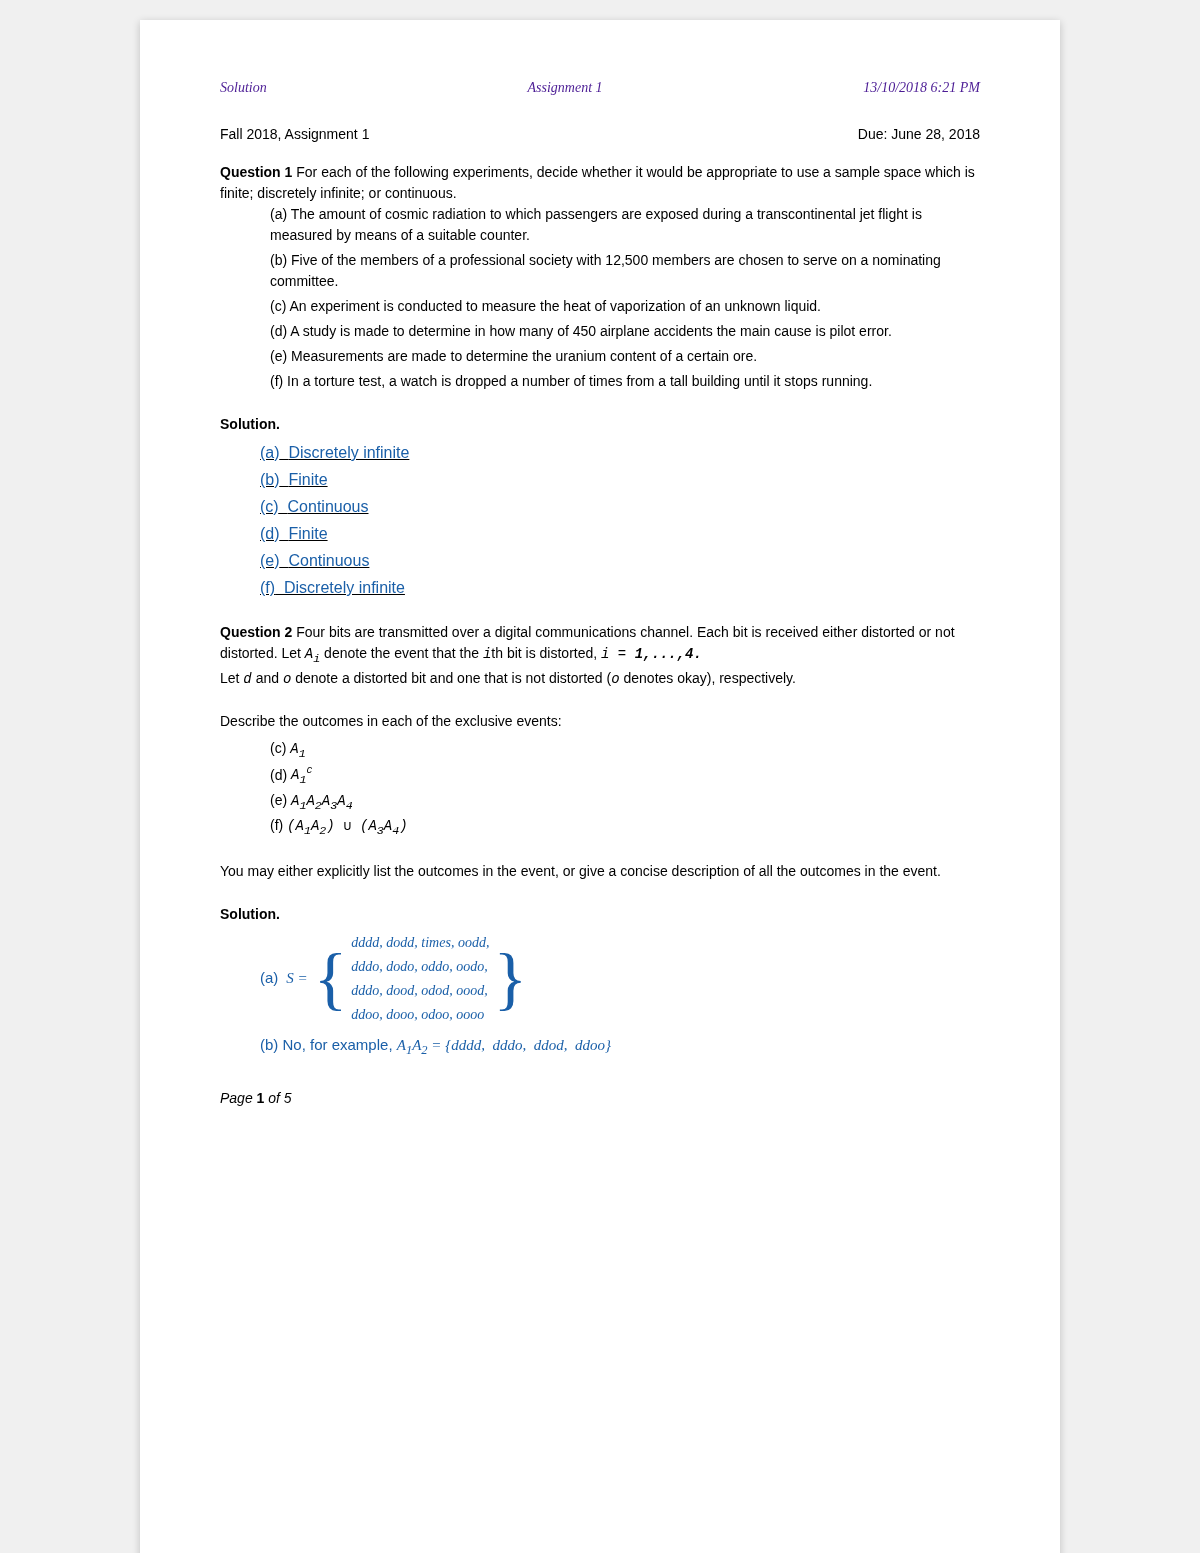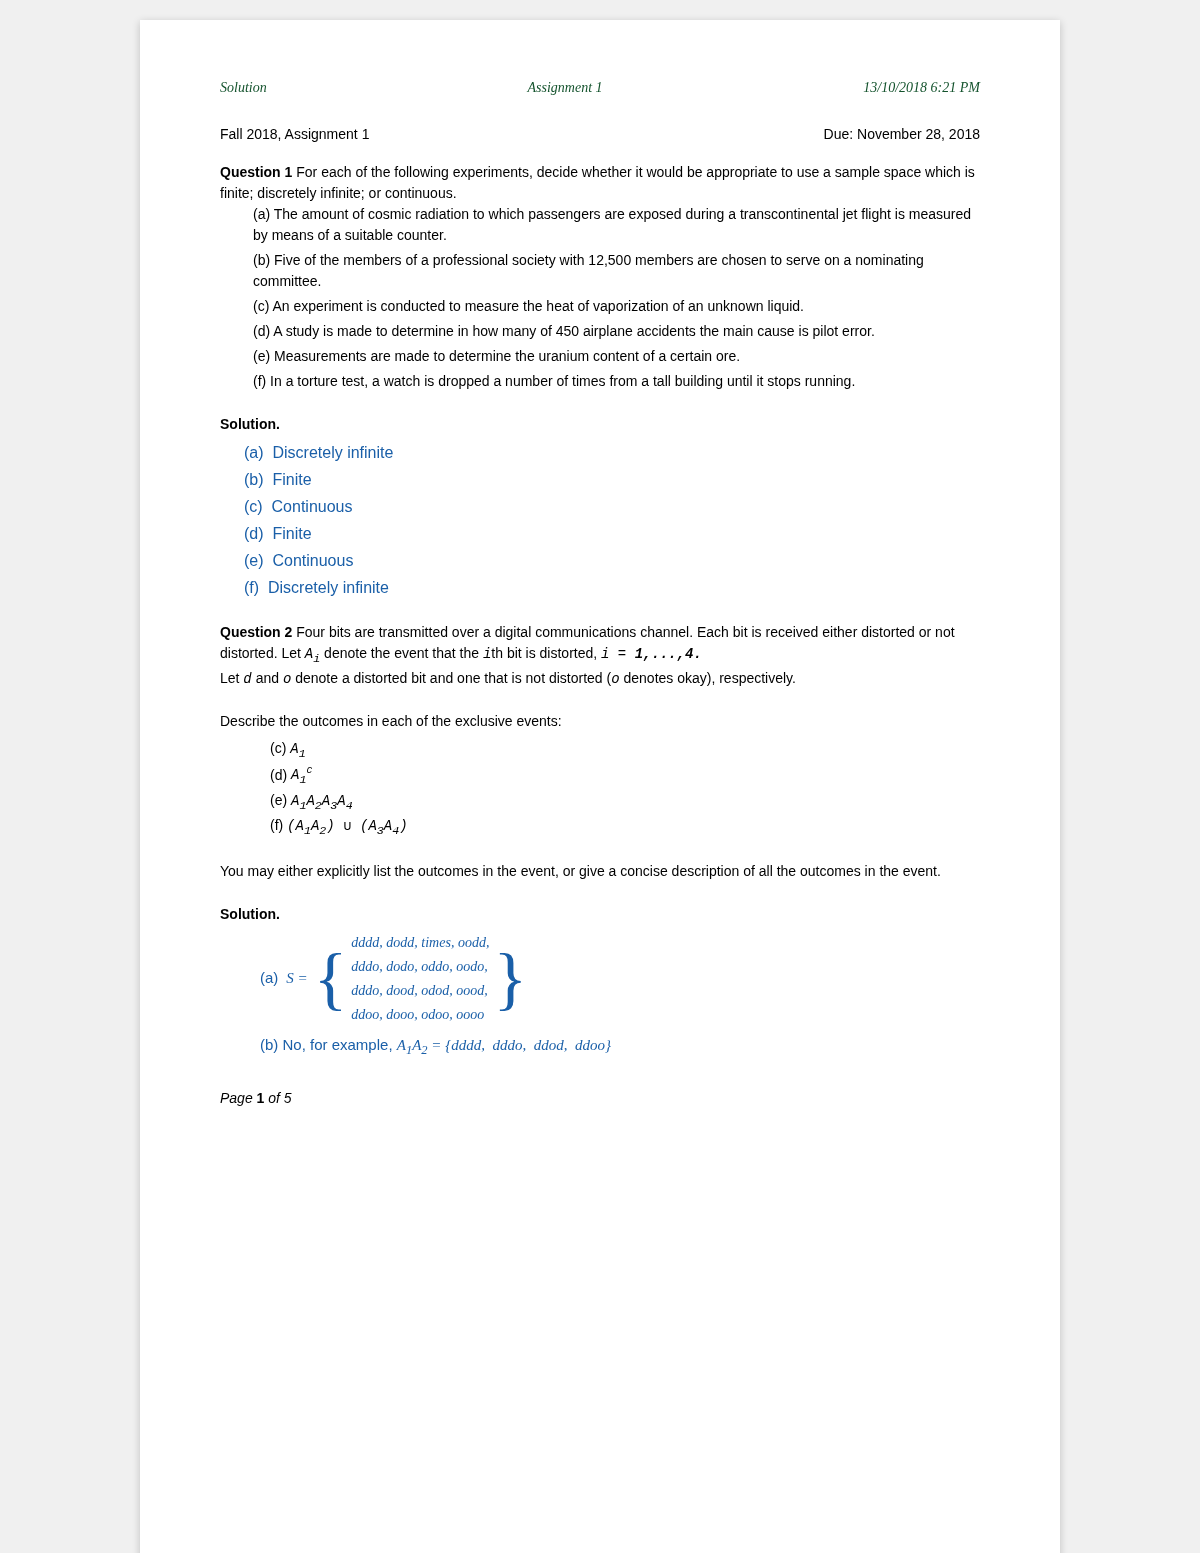--- a/index.html
+++ b/index.html
@@ -19,21 +19,21 @@
       position: relative;
     }
     .header {
       display: flex;
       justify-content: space-between;
       align-items: center;
       border-bottom: none;
       margin-bottom: 30px;
       font-style: italic;
       font-size: 14px;
-      color: #14532d;
+      color: #4c1d95;
     }
     .title-section {
       margin-bottom: 20px;
     }
     .course-title {
       font-size: 16px;
       font-weight: bold;
       font-family: Arial, sans-serif;
     }
     .subtitle-row {
@@ -46,36 +46,37 @@
     .question-block {
       margin-bottom: 22px;
       font-size: 14px;
       font-family: Arial, sans-serif;
       line-height: 1.5;
     }
     .question-label {
       font-weight: bold;
     }
     .sub-list {
-      margin-left: 33px;
+      margin-left: 50px;
       list-style: none;
     }
     .sub-list li {
       margin-bottom: 4px;
       font-size: 14px;
     }
     .solution-header {
       font-weight: bold;
       font-size: 14px;
       font-family: Arial, sans-serif;
       margin-bottom: 6px;
     }
     .solution-list {
       list-style: none;
-      margin-left: 24px;
+      margin-left: 40px;
+      text-decoration: underline;
     }
     .solution-list li {
       font-size: 16px;
       font-family: Arial, sans-serif;
       color: #1a5fa8;
       margin-bottom: 3px;
     }
     .solution-list li span.label {
       color: #1a5fa8;
     }
@@ -170,21 +171,21 @@
 
   <div class="header">
     <span>Solution</span>
     <span>Assignment 1</span>
     <span>13/10/2018 6:21 PM</span>
   </div>
 
   <div class="title-section">
     <div class="subtitle-row">
       <span>Fall 2018, Assignment 1</span>
-      <span>Due: November 28, 2018</span>
+      <span>Due: June 28, 2018</span>
     </div>
   </div>
 
   <div class="question-block">
     <p>
       <span class="question-label">Question 1</span>
       <span>For each of the following experiments, decide whether it would be appropriate to use a sample space which is finite; discretely infinite; or continuous.</span>
     </p>
     <ul class="sub-list">
       <li>(a) The amount of cosmic radiation to which passengers are exposed during a transcontinental jet flight is measured by means of a suitable counter.</li>

